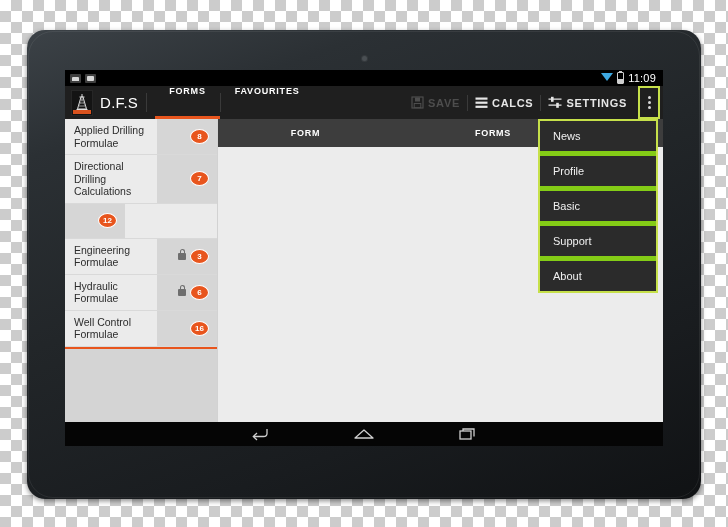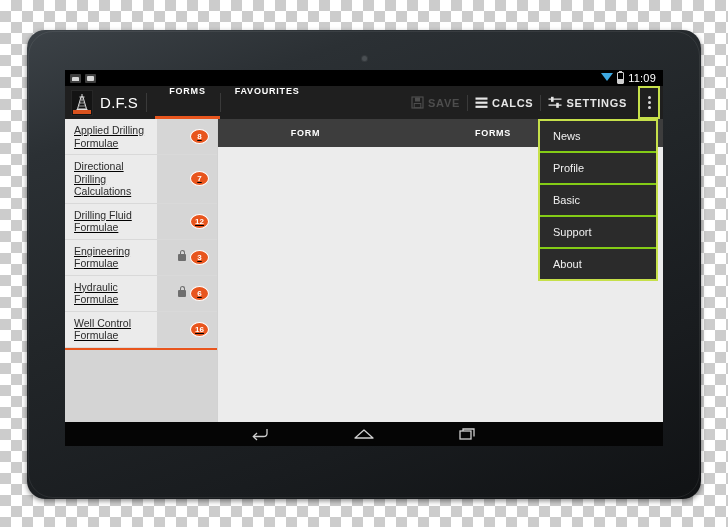--- a/index.html
+++ b/index.html
@@ -259,21 +259,21 @@
 
   
   .sidebar {
     width: 152px;
     background: #ebebeb;
     display: flex;
     flex-direction: column;
     position: relative;
     border-right: 1px solid #d2d2d2;
   }
-  .side-list { position: relative; text-decoration: underline; }
+  .side-list { position: relative; }
   .side-item {
     display: flex;
     align-items: center;
     min-height: 34px;
     border-bottom: 1px solid #d9d9d9;
     cursor: pointer;
     background: #ebebeb;
   }
   .side-label {
     flex: 1;
@@ -373,21 +373,21 @@
     box-sizing: border-box;
     z-index: 20;
   }
   .menu-item {
     height: 30px;
     display: flex;
     align-items: center;
     padding-left: 13px;
     color: #f0f0f0;
     font-size: 11px;
-    border-bottom: 2px solid #84cc16;
+    border-bottom: 5px solid #84cc16;
     cursor: pointer;
   }
   .menu-item:last-child { border-bottom: none; }
 
   
   .navbar {
     height: 24px;
     background: #050505;
     display: flex;
     align-items: center;
@@ -506,21 +506,20 @@
 
 
           <div class="side-item">
             <div class="side-label">Directional Drilling Calculations</div>
             <div class="side-right">
               <span class="badge">7</span>
             </div>
           </div>
 
           <div class="side-item">
-            <div class="side-label">Drilling Fluid Formulae</div>
             <div class="side-right">
               <span class="badge">12</span>
             </div>
           </div>
 
           <div class="side-item">
             <div class="side-label">Engineering Formulae</div>
             <div class="side-right">
               <span class="lock-icon"></span>
               <span class="badge">3</span>

